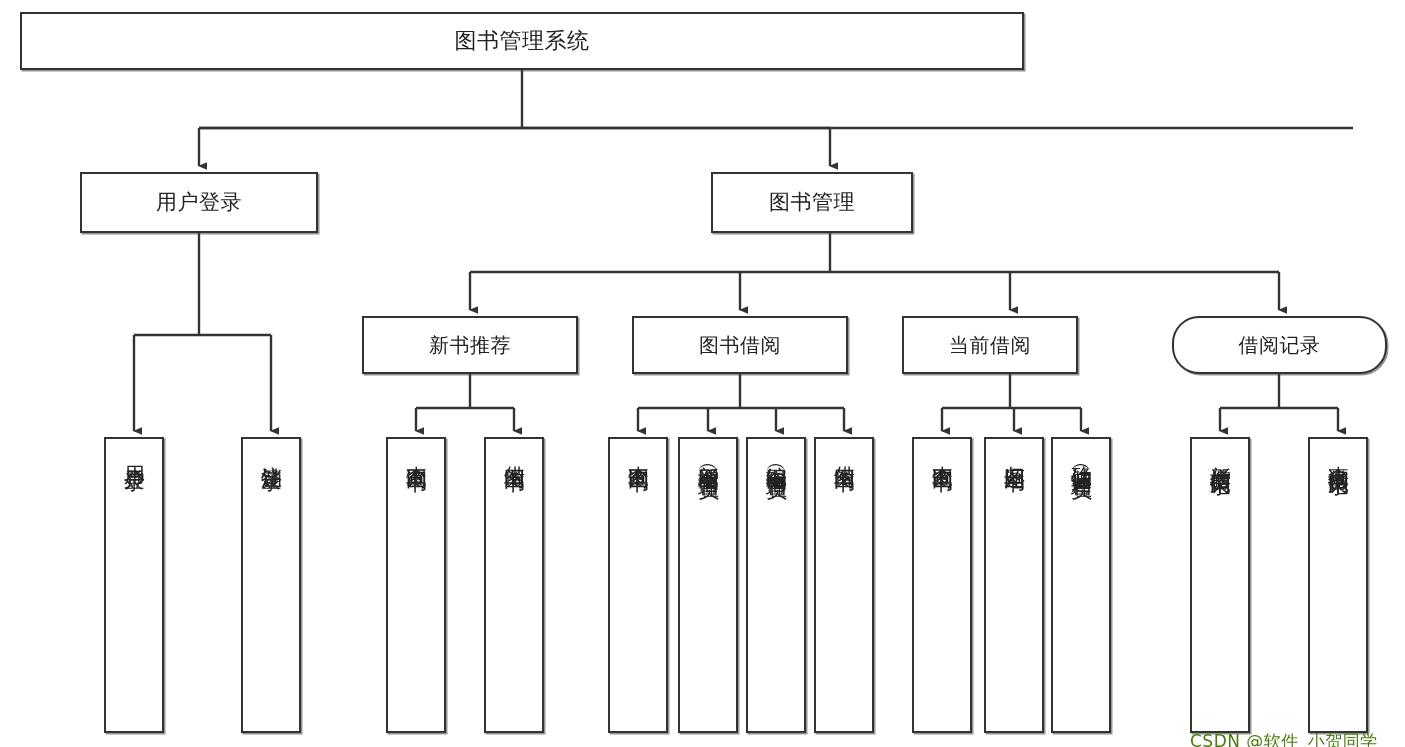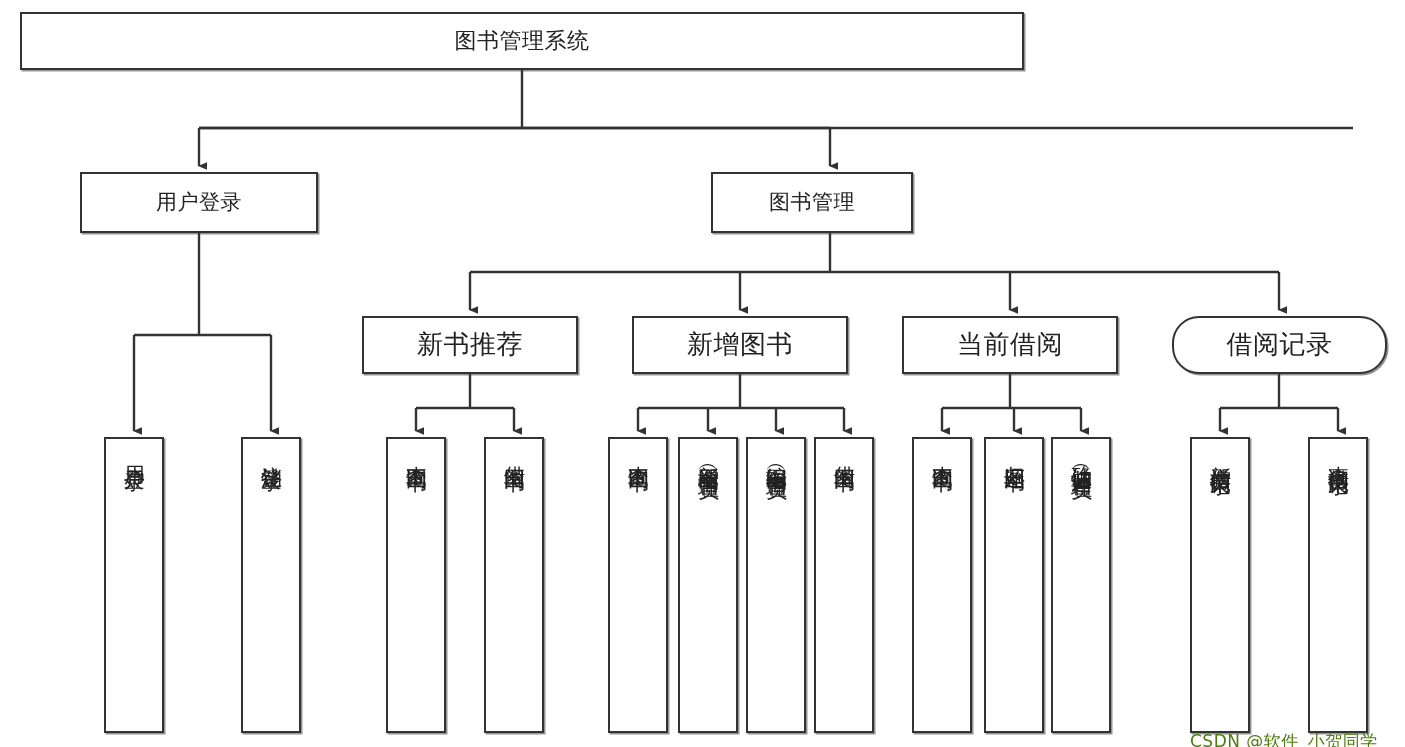--- a/index.html
+++ b/index.html
@@ -40,21 +40,21 @@
   .node .label {
     font-size: 21px;
     line-height: 1.12;
     letter-spacing: 0.5px;
     white-space: nowrap;
     color: #222222;
     text-align: center;
   }
   .node.root .label { font-size: 22px; }
   .node.lvl2 .label { font-size: 21px; }
-  .node.lvl3 .label { font-size: 26px; }
+  .node.lvl3 .label { font-size: 20px; }
   .node.leaf {
     align-items: flex-start;
     justify-content: center;
     padding-top: 10px;
   }
   .node.leaf .label {
     writing-mode: vertical-rl;
     text-orientation: upright;
     font-size: 21px;
     line-height: 1.18;
@@ -137,23 +137,23 @@
   </div>
 
   <div class="node lvl2" id="node-l2-1" style="left: 711px; top: 172px; width: 202px; height: 61px;">
     <span class="label">图书管理</span>
   </div>
 
   <div class="node lvl3" id="node-l3-0" style="left: 362px; top: 316px; width: 216px; height: 58px;">
     <span class="label">新书推荐</span>
   </div>
   <div class="node lvl3" id="node-l3-1" style="left: 632px; top: 316px; width: 216px; height: 58px;">
-    <span class="label">新增图书</span>
-  </div>
-  <div class="node lvl3" id="node-l3-2" style="left: 902px; top: 316px; width: 216px; height: 58px;">
+    <span class="label">图书借阅</span>
+  </div>
+  <div class="node lvl3" id="node-l3-2" style="left: 902px; top: 316px; width: 176px; height: 58px;">
     <span class="label">当前借阅</span>
   </div>
   <div class="node lvl3" id="node-l3-3" style="left: 1172px; top: 316px; width: 215px; height: 58px; border-radius: 27px;">
     <span class="label">借阅记录</span>
   </div>
 
   <div class="node leaf" id="node-leaf-0" style="left: 104px; top: 437px; width: 60px; height: 296px;">
     <span class="label">用户登录</span>
   </div>
   <div class="node leaf" id="node-leaf-1" style="left: 241px; top: 437px; width: 60px; height: 296px;">

